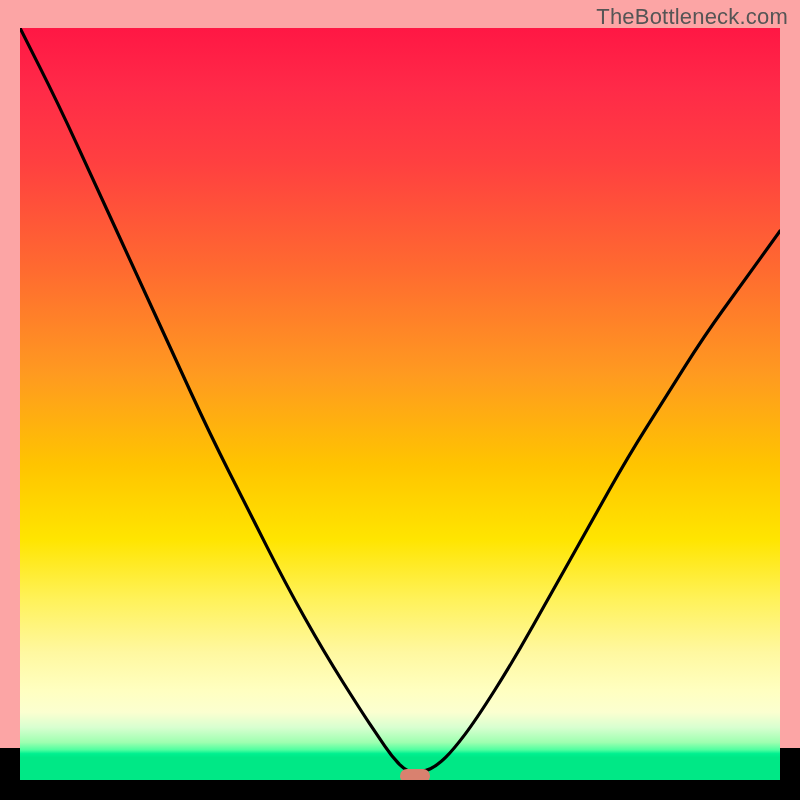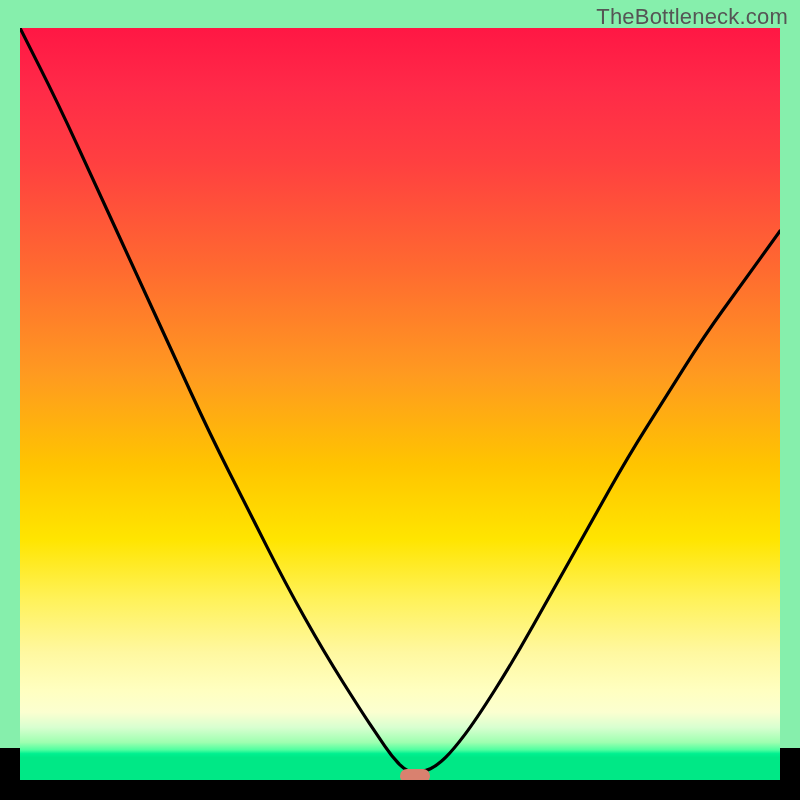--- a/index.html
+++ b/index.html
@@ -8,21 +8,21 @@
     width: 800px;
     height: 800px;
     overflow: hidden;
     background: #000;
     font-family: Arial, Helvetica, sans-serif;
   }
   .frame {
     position: relative;
     width: 800px;
     height: 748px;
-    background: #86efac;
+    background: #fca5a5;
   }
   .watermark {
     position: absolute;
     top: 4px;
     right: 12px;
     color: #555;
     font-size: 22px;
     font-weight: 500;
     z-index: 5;
     letter-spacing: 0.2px;

